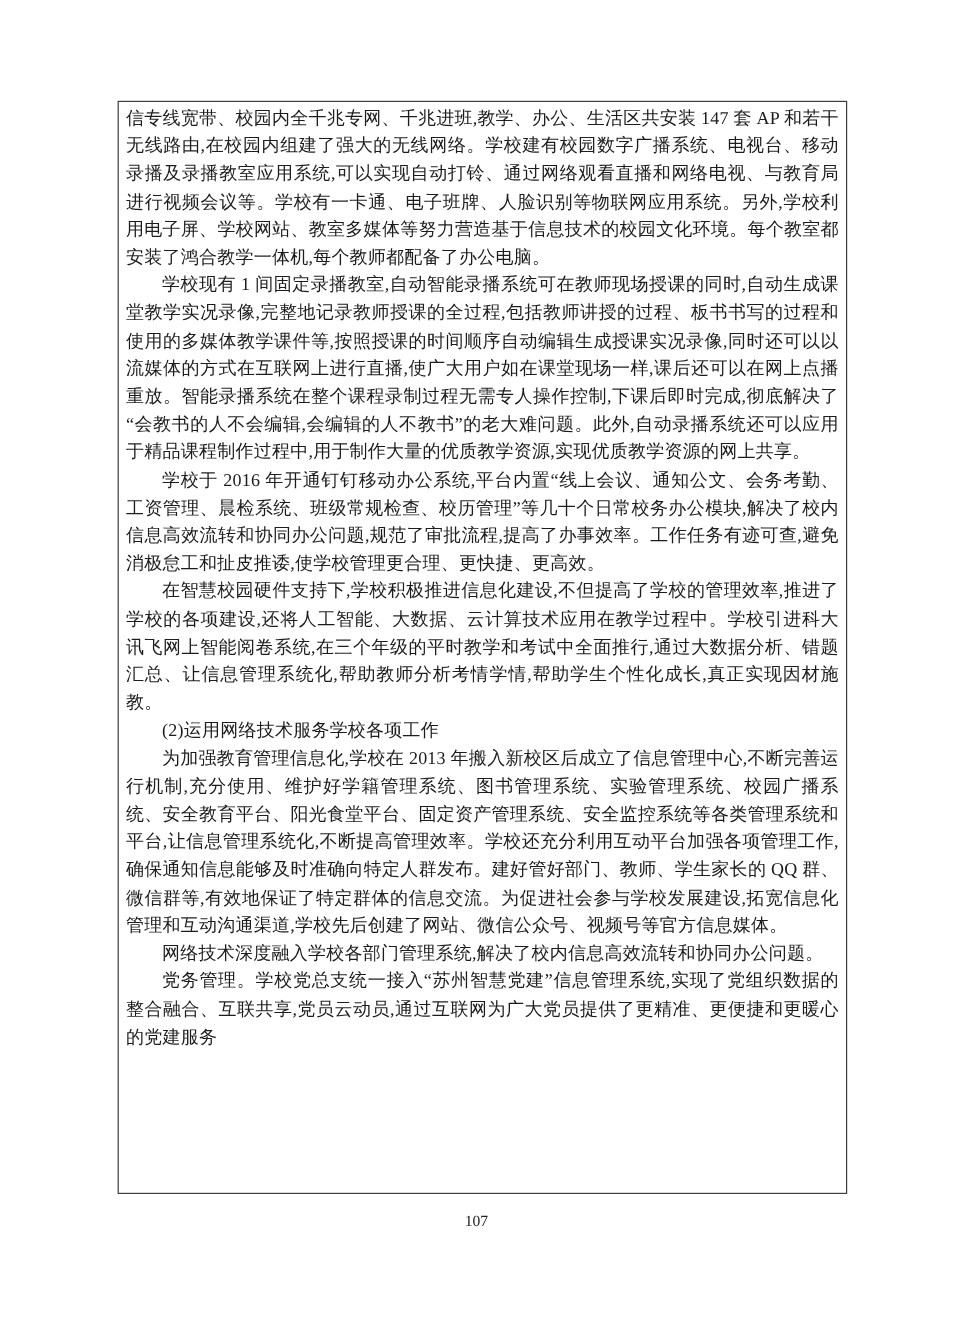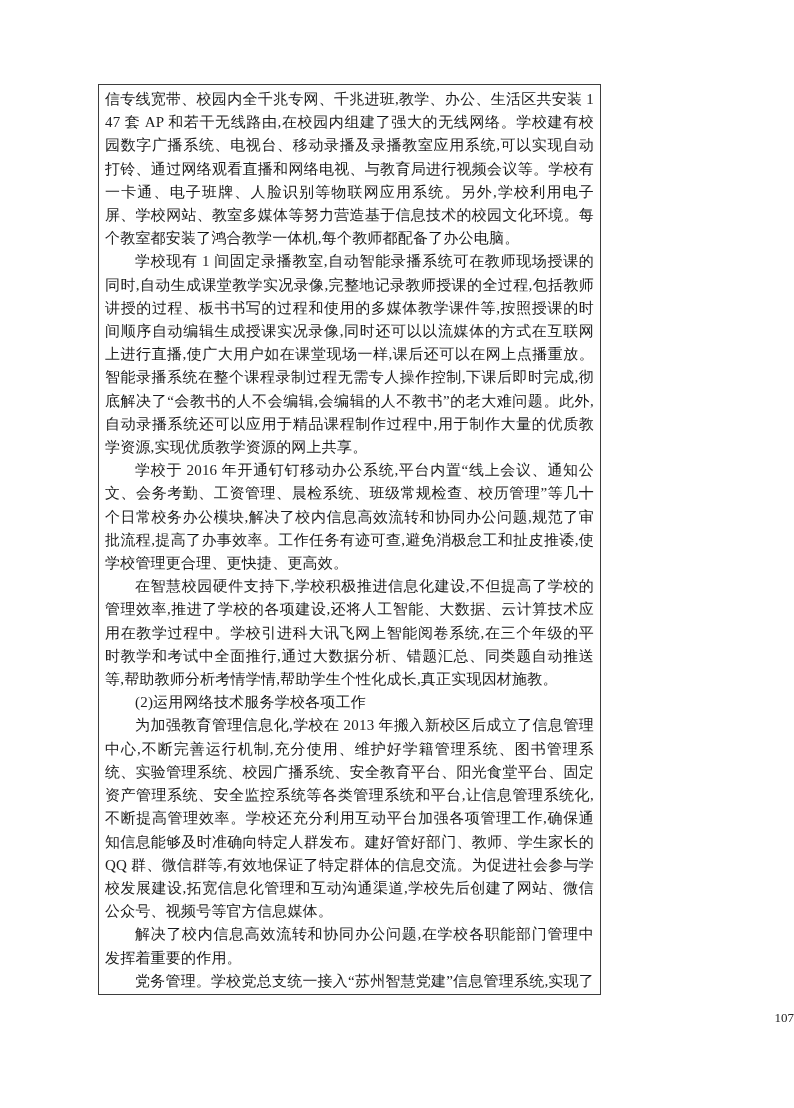--- a/index.html
+++ b/index.html
@@ -11,21 +11,21 @@
     position: relative;
     width: 794px;
     height: 1108px;
     font-family: "Liberation Serif", "DejaVu Serif", serif;
     color: #1c1c1c;
   }
   .content-frame {
     position: absolute;
     left: 98px;
     top: 84px;
-    width: 503px;
+    width: 608px;
     height: 911px;
     border: 1.5px solid #3d3d3d;
     box-sizing: border-box;
     padding: 3px 6px 0 6px;
     background: #ffffff;
     overflow: hidden;
   }
   .doc p {
     margin: 0;
     font-size: 15px;
@@ -35,34 +35,34 @@
     word-break: break-all;
   }
   .indent { text-indent: 2em; }
   .heading { font-weight: normal; }
   .bold { font-weight: normal; }
   .page-footer {
     position: absolute;
     top: 1010px;
     left: 0;
     width: 794px;
-    text-align: right;
+    text-align: center;
     font-size: 13px;
     color: #222222;
   }
 </style>
 </head>
 <body>
 
 <div class="content-frame">
   <div class="doc">
     <p>信专线宽带、校园内全千兆专网、千兆进班,教学、办公、生活区共安装 147 套 AP 和若干无线路由,在校园内组建了强大的无线网络。学校建有校园数字广播系统、电视台、移动录播及录播教室应用系统,可以实现自动打铃、通过网络观看直播和网络电视、与教育局进行视频会议等。学校有一卡通、电子班牌、人脸识别等物联网应用系统。另外,学校利用电子屏、学校网站、教室多媒体等努力营造基于信息技术的校园文化环境。每个教室都安装了鸿合教学一体机,每个教师都配备了办公电脑。</p>
     <p class="indent">学校现有 1 间固定录播教室,自动智能录播系统可在教师现场授课的同时,自动生成课堂教学实况录像,完整地记录教师授课的全过程,包括教师讲授的过程、板书书写的过程和使用的多媒体教学课件等,按照授课的时间顺序自动编辑生成授课实况录像,同时还可以以流媒体的方式在互联网上进行直播,使广大用户如在课堂现场一样,课后还可以在网上点播重放。智能录播系统在整个课程录制过程无需专人操作控制,下课后即时完成,彻底解决了“会教书的人不会编辑,会编辑的人不教书”的老大难问题。此外,自动录播系统还可以应用于精品课程制作过程中,用于制作大量的优质教学资源,实现优质教学资源的网上共享。</p>
     <p class="indent">学校于 2016 年开通钉钉移动办公系统,平台内置“线上会议、通知公文、会务考勤、工资管理、晨检系统、班级常规检查、校历管理”等几十个日常校务办公模块,解决了校内信息高效流转和协同办公问题,规范了审批流程,提高了办事效率。工作任务有迹可查,避免消极怠工和扯皮推诿,使学校管理更合理、更快捷、更高效。</p>
-    <p class="indent">在智慧校园硬件支持下,学校积极推进信息化建设,不但提高了学校的管理效率,推进了学校的各项建设,还将人工智能、大数据、云计算技术应用在教学过程中。学校引进科大讯飞网上智能阅卷系统,在三个年级的平时教学和考试中全面推行,通过大数据分析、错题汇总、同类题自动推送等,帮助教师分析考情学情,帮助学生个性化成长,真正实现因材施教。</p>
+    <p class="indent">在智慧校园硬件支持下,学校积极推进信息化建设,不但提高了学校的管理效率,推进了学校的各项建设,还将人工智能、大数据、云计算技术应用在教学过程中。学校引进科大讯飞网上智能阅卷系统,在三个年级的平时教学和考试中全面推行,通过大数据分析、错题汇总、让信息管理系统化,帮助教师分析考情学情,帮助学生个性化成长,真正实现因材施教。</p>
     <p class="indent heading">(2)运用网络技术服务学校各项工作</p>
     <p class="indent">为加强教育管理信息化,学校在 2013 年搬入新校区后成立了信息管理中心,不断完善运行机制,充分使用、维护好学籍管理系统、图书管理系统、实验管理系统、校园广播系统、安全教育平台、阳光食堂平台、固定资产管理系统、安全监控系统等各类管理系统和平台,让信息管理系统化,不断提高管理效率。学校还充分利用互动平台加强各项管理工作,确保通知信息能够及时准确向特定人群发布。建好管好部门、教师、学生家长的 QQ 群、微信群等,有效地保证了特定群体的信息交流。为促进社会参与学校发展建设,拓宽信息化管理和互动沟通渠道,学校先后创建了网站、微信公众号、视频号等官方信息媒体。</p>
-    <p class="indent">解决了校内信息高效流转和协同办公问题,在学校各职能部门管理中发挥着重要的作用。</p>
+    <p class="indent">网络技术深度融入学校各部门管理系统,解决了校内信息高效流转和协同办公问题。</p>
     <p class="indent"><span class="bold">党务管理。</span><span>学校党总支统一接入“苏州智慧党建”信息管理系统,实现了党组织数据的整合融合、互联共享,党员云动员,通过互联网为广大党员提供了更精准、更便捷和更暖心的党建服务</span></p>
   </div>
 </div>
 
 <div class="page-footer">107</div>
 
 </body></html>

